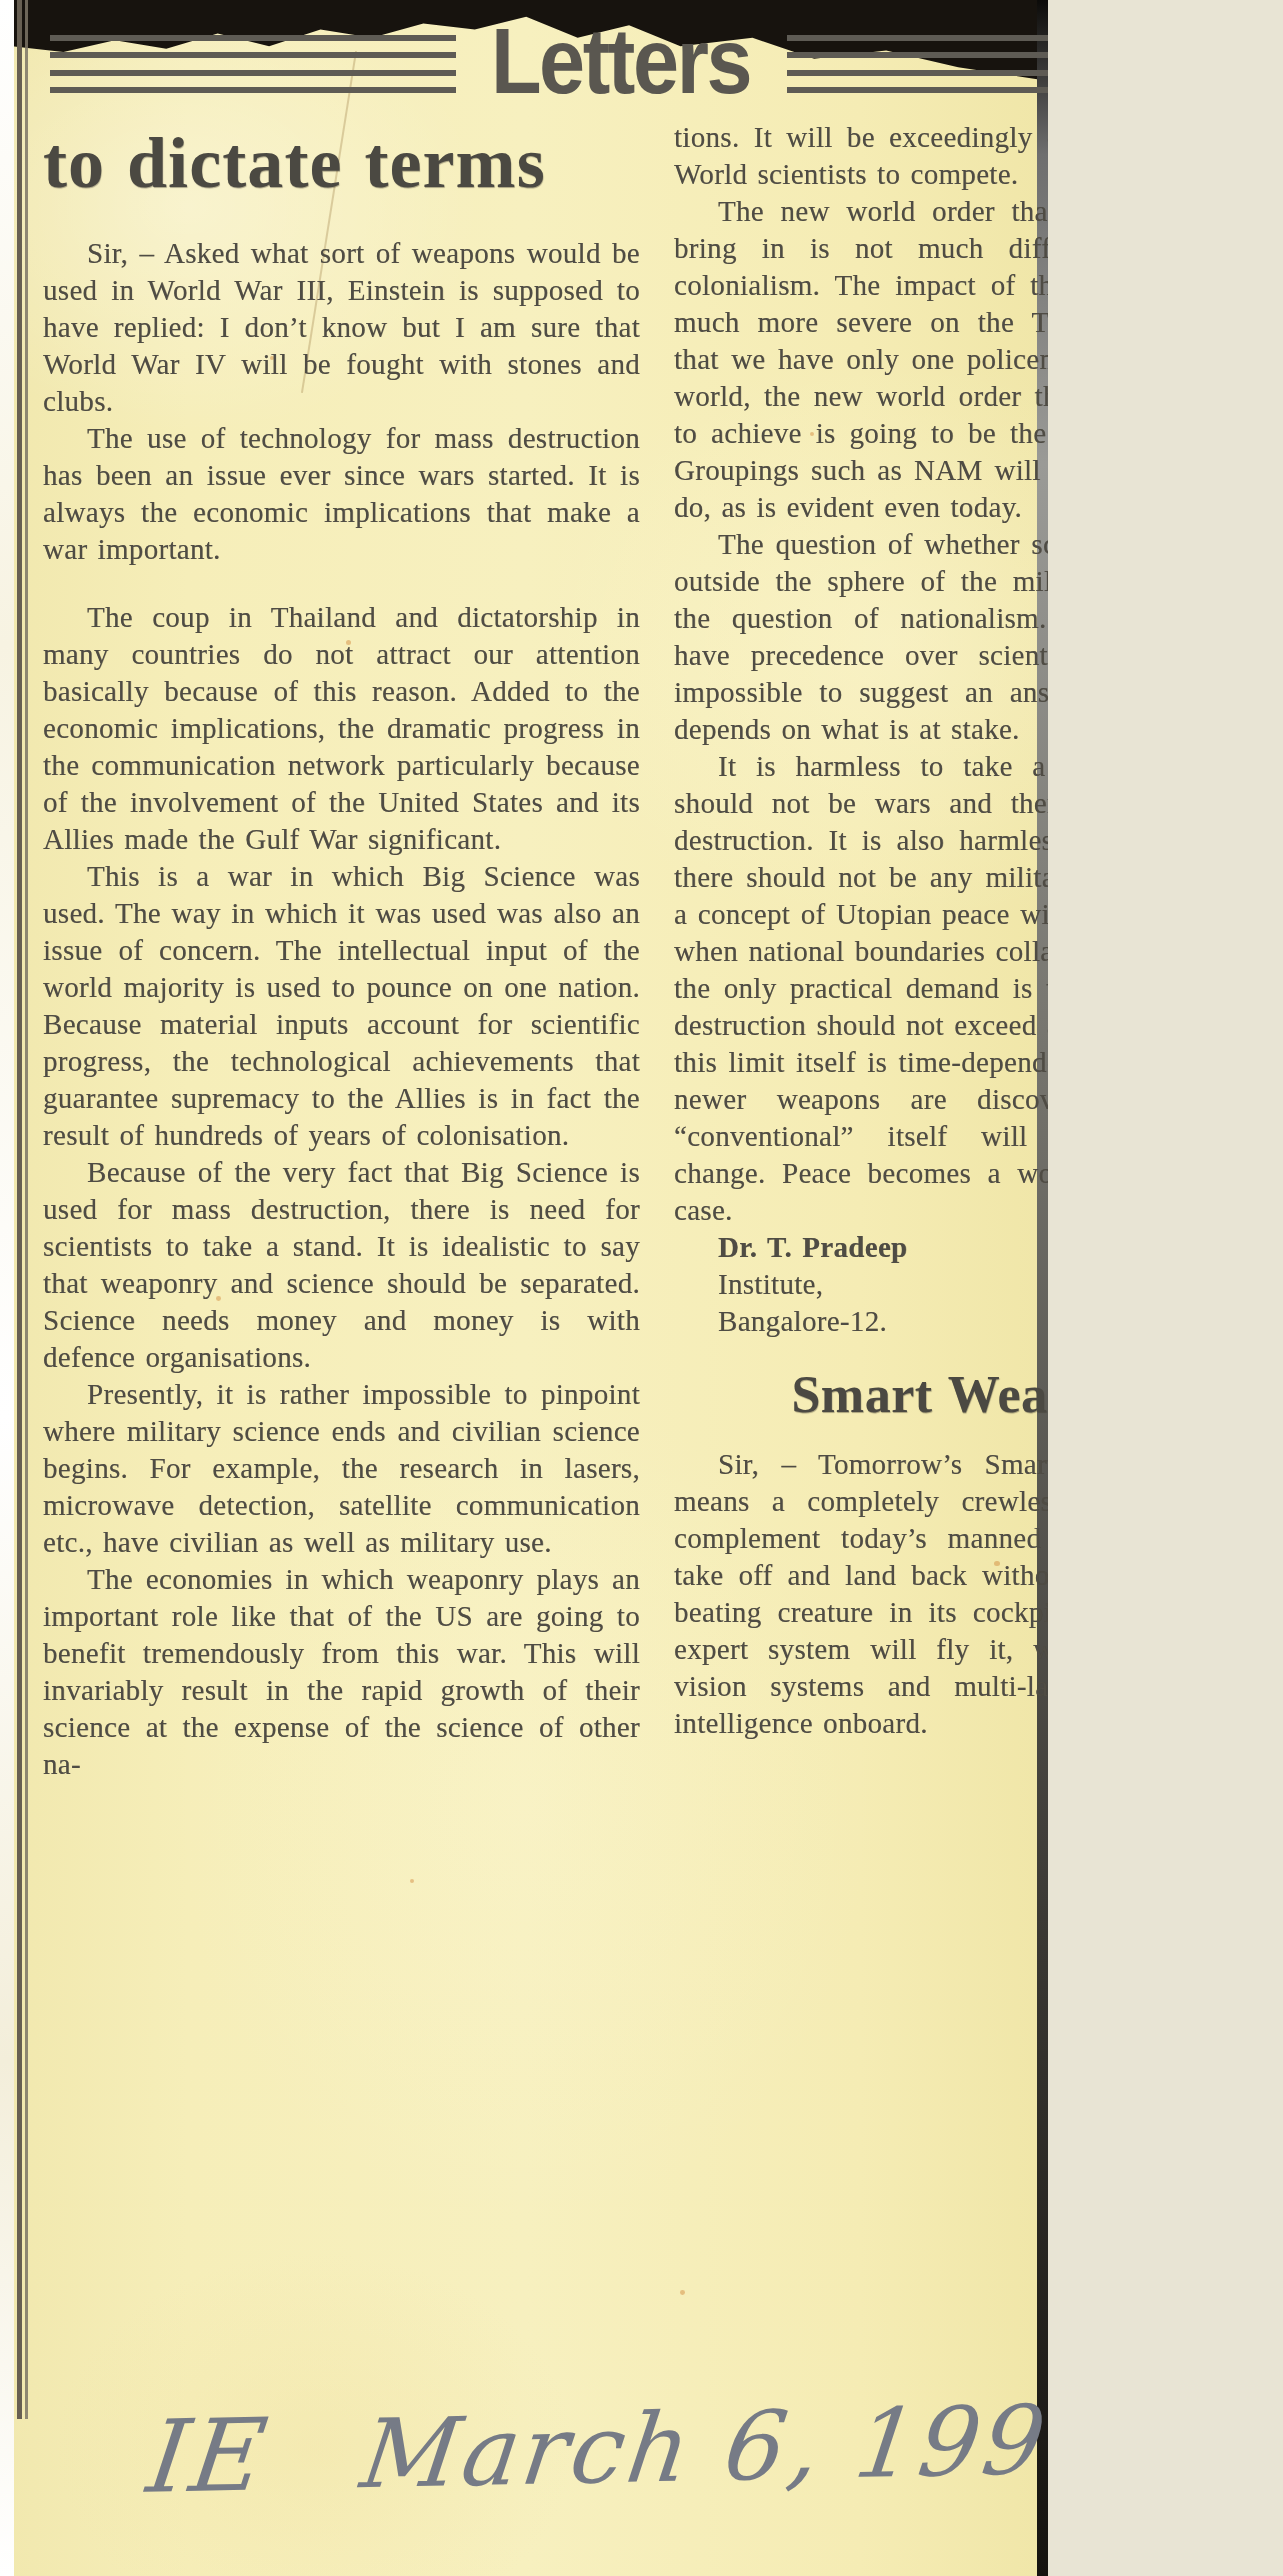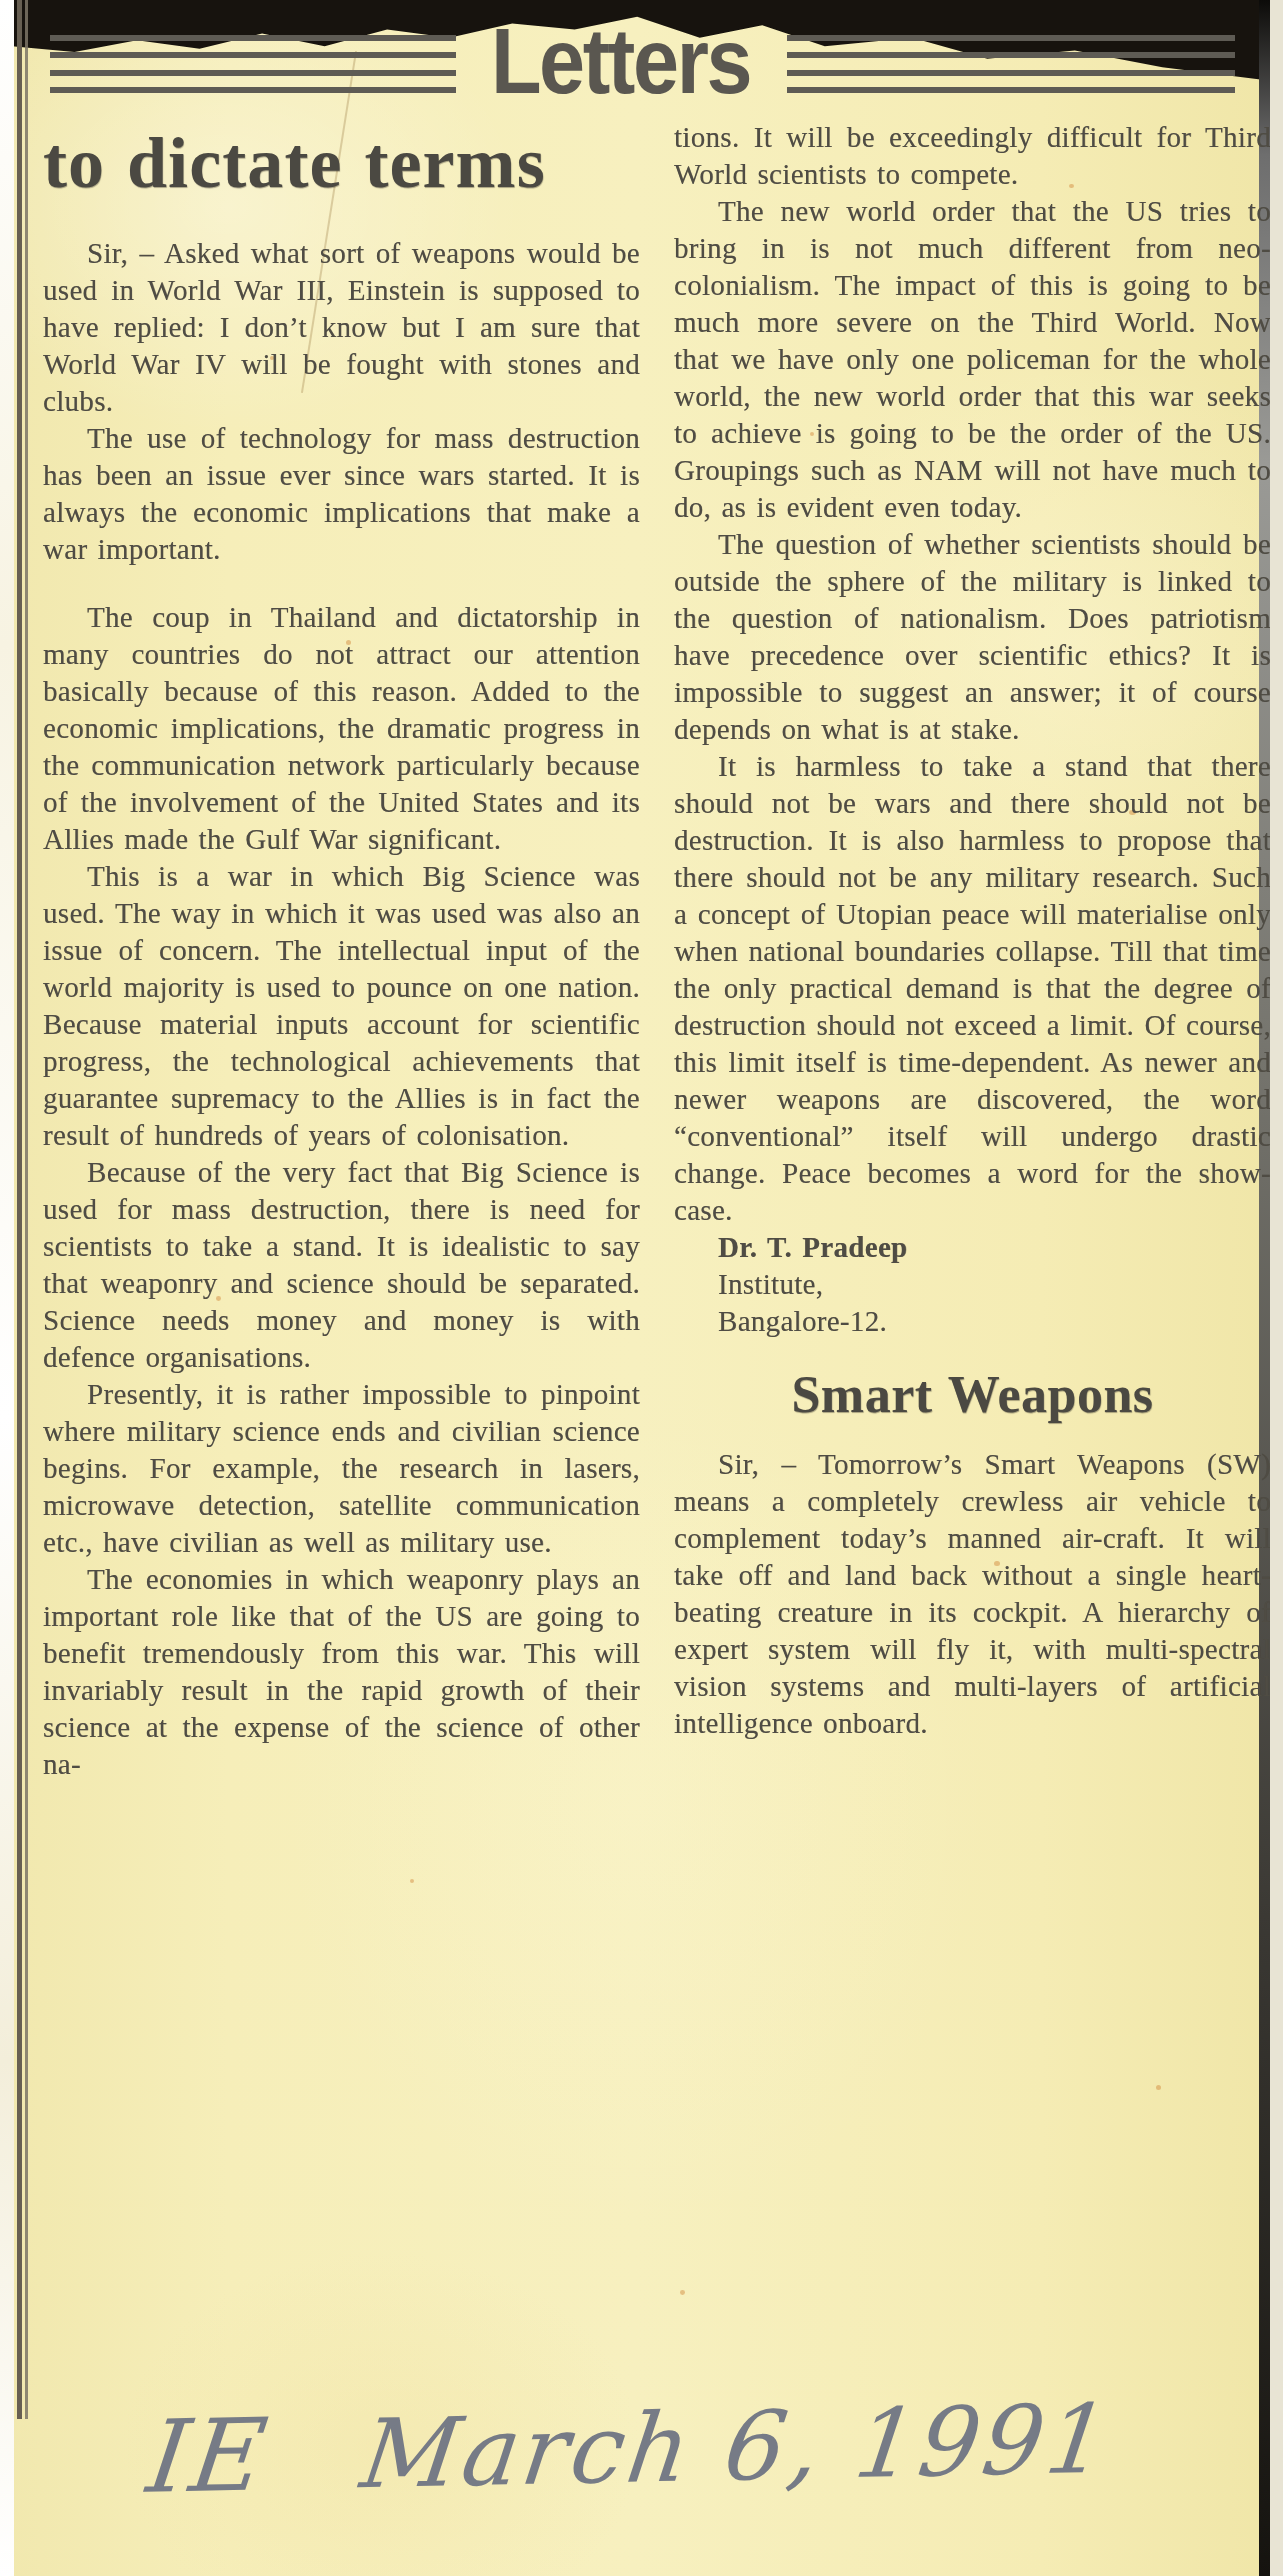--- a/index.html
+++ b/index.html
@@ -1,16 +1,16 @@
 <!DOCTYPE html>
 <html style="font-size:8.6px"><head>
 <meta charset="utf-8">
 <style>
   html,body{margin:0;padding:0;background:#e8e4d4;}
-  .page{position:relative;width:1270px;height:2576px;overflow:hidden;
+  .page{position:relative;width:1048px;height:2576px;overflow:hidden;
         background:
           radial-gradient(ellipse 486px 378px at 18% 8%, rgba(255,255,255,0.30), transparent 60%),
           radial-gradient(ellipse 594px 486px at 85% 25%, rgba(255,251,225,0.35), transparent 60%),
           radial-gradient(ellipse 540px 648px at 50% 70%, rgba(253,248,214,0.25), transparent 65%),
           radial-gradient(ellipse 432px 324px at 30% 95%, rgba(240,225,160,0.35), transparent 60%),
           linear-gradient(90deg, #f1e8ae 0%, #f6eeb9 18%, #f7f0bf 50%, #f5ecb4 82%, #f0e6a8 100%);
         font-family:"Liberation Serif", serif;}
   
   .left-white{position:absolute;left:0;top:0;width:14px;height:100%;
         background:linear-gradient(180deg,#ffffff 0%,#f7f3e2 25%,#ffffff 55%,#f3eeda 80%,#ffffff 100%);}

